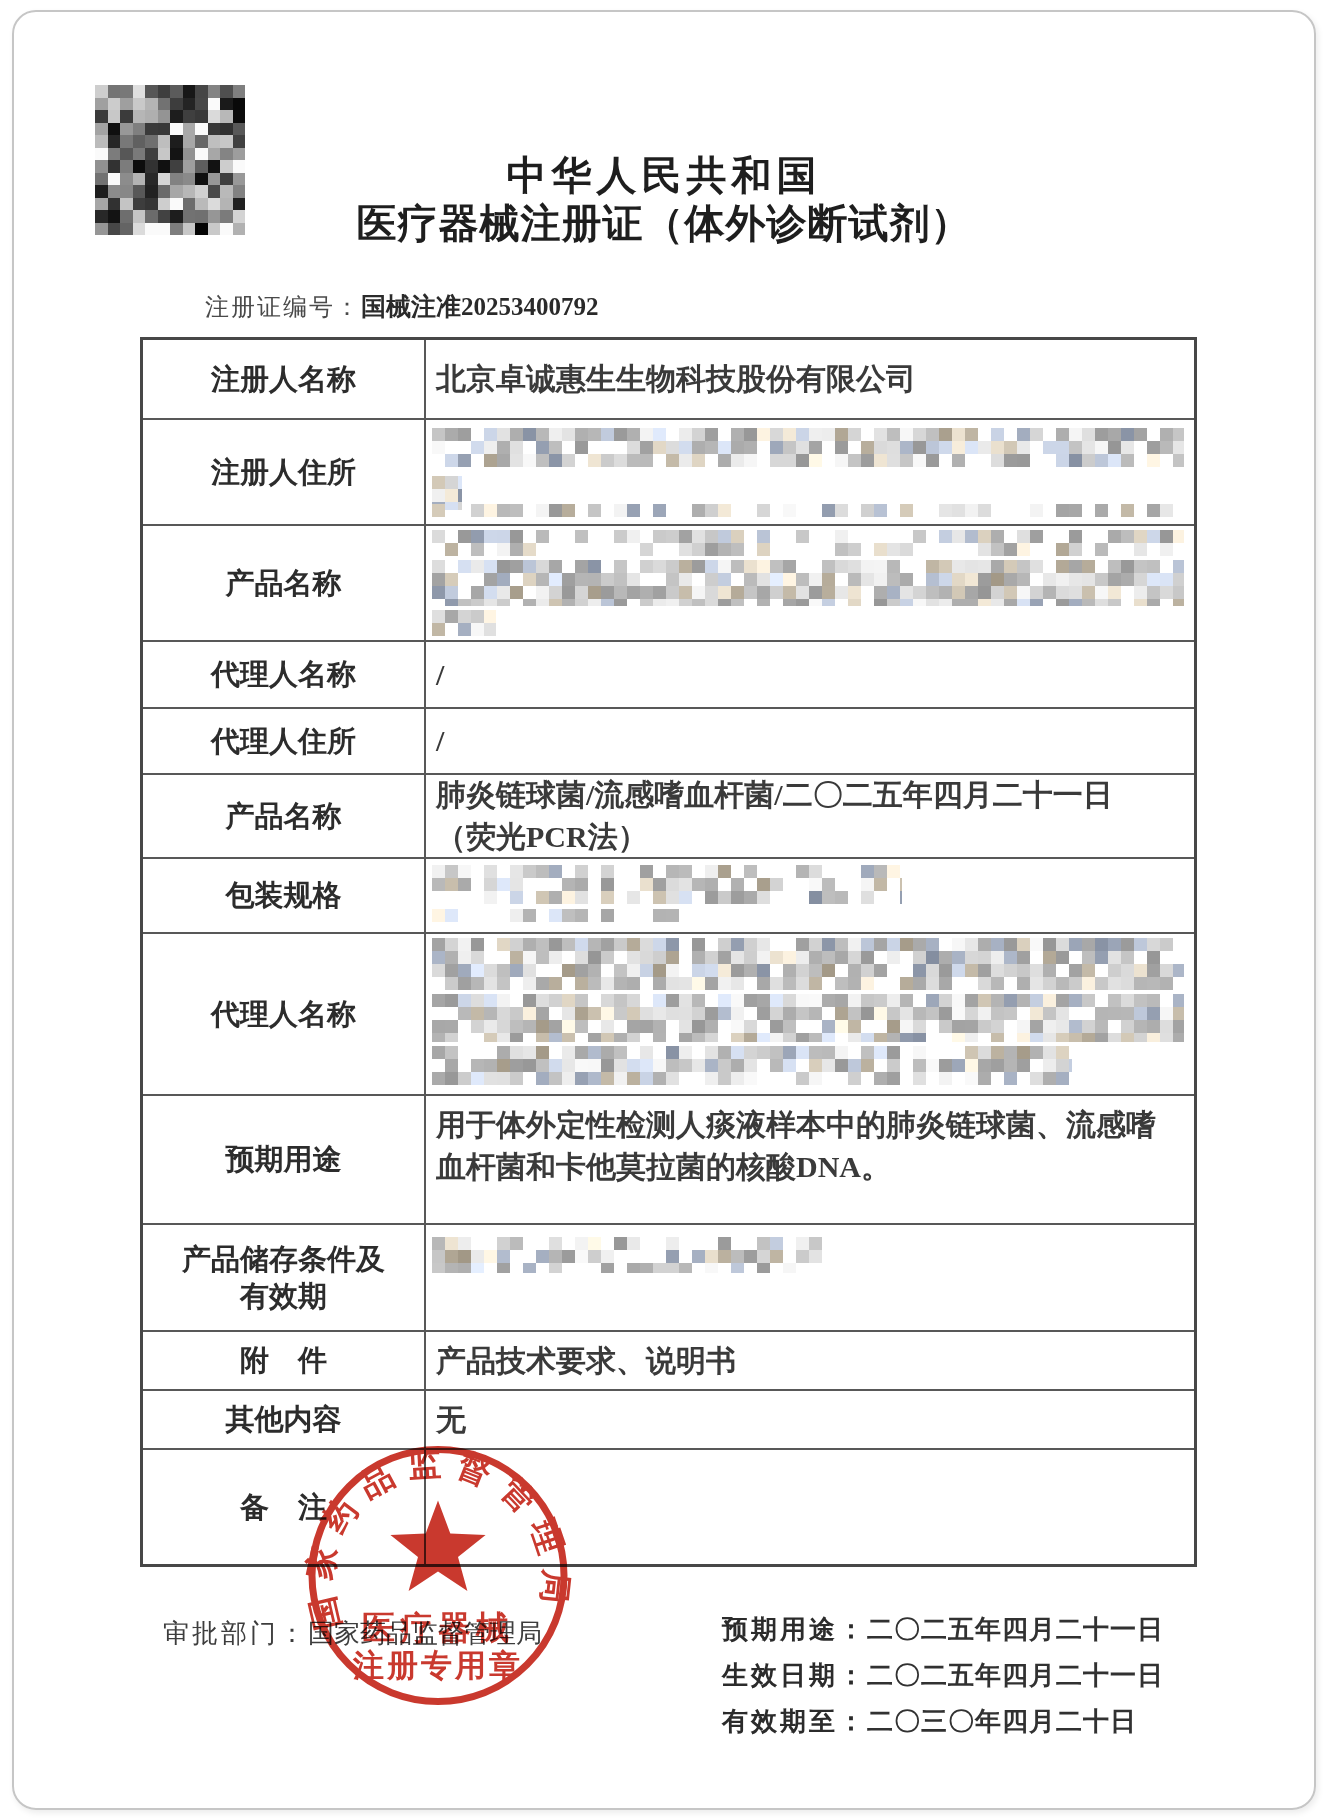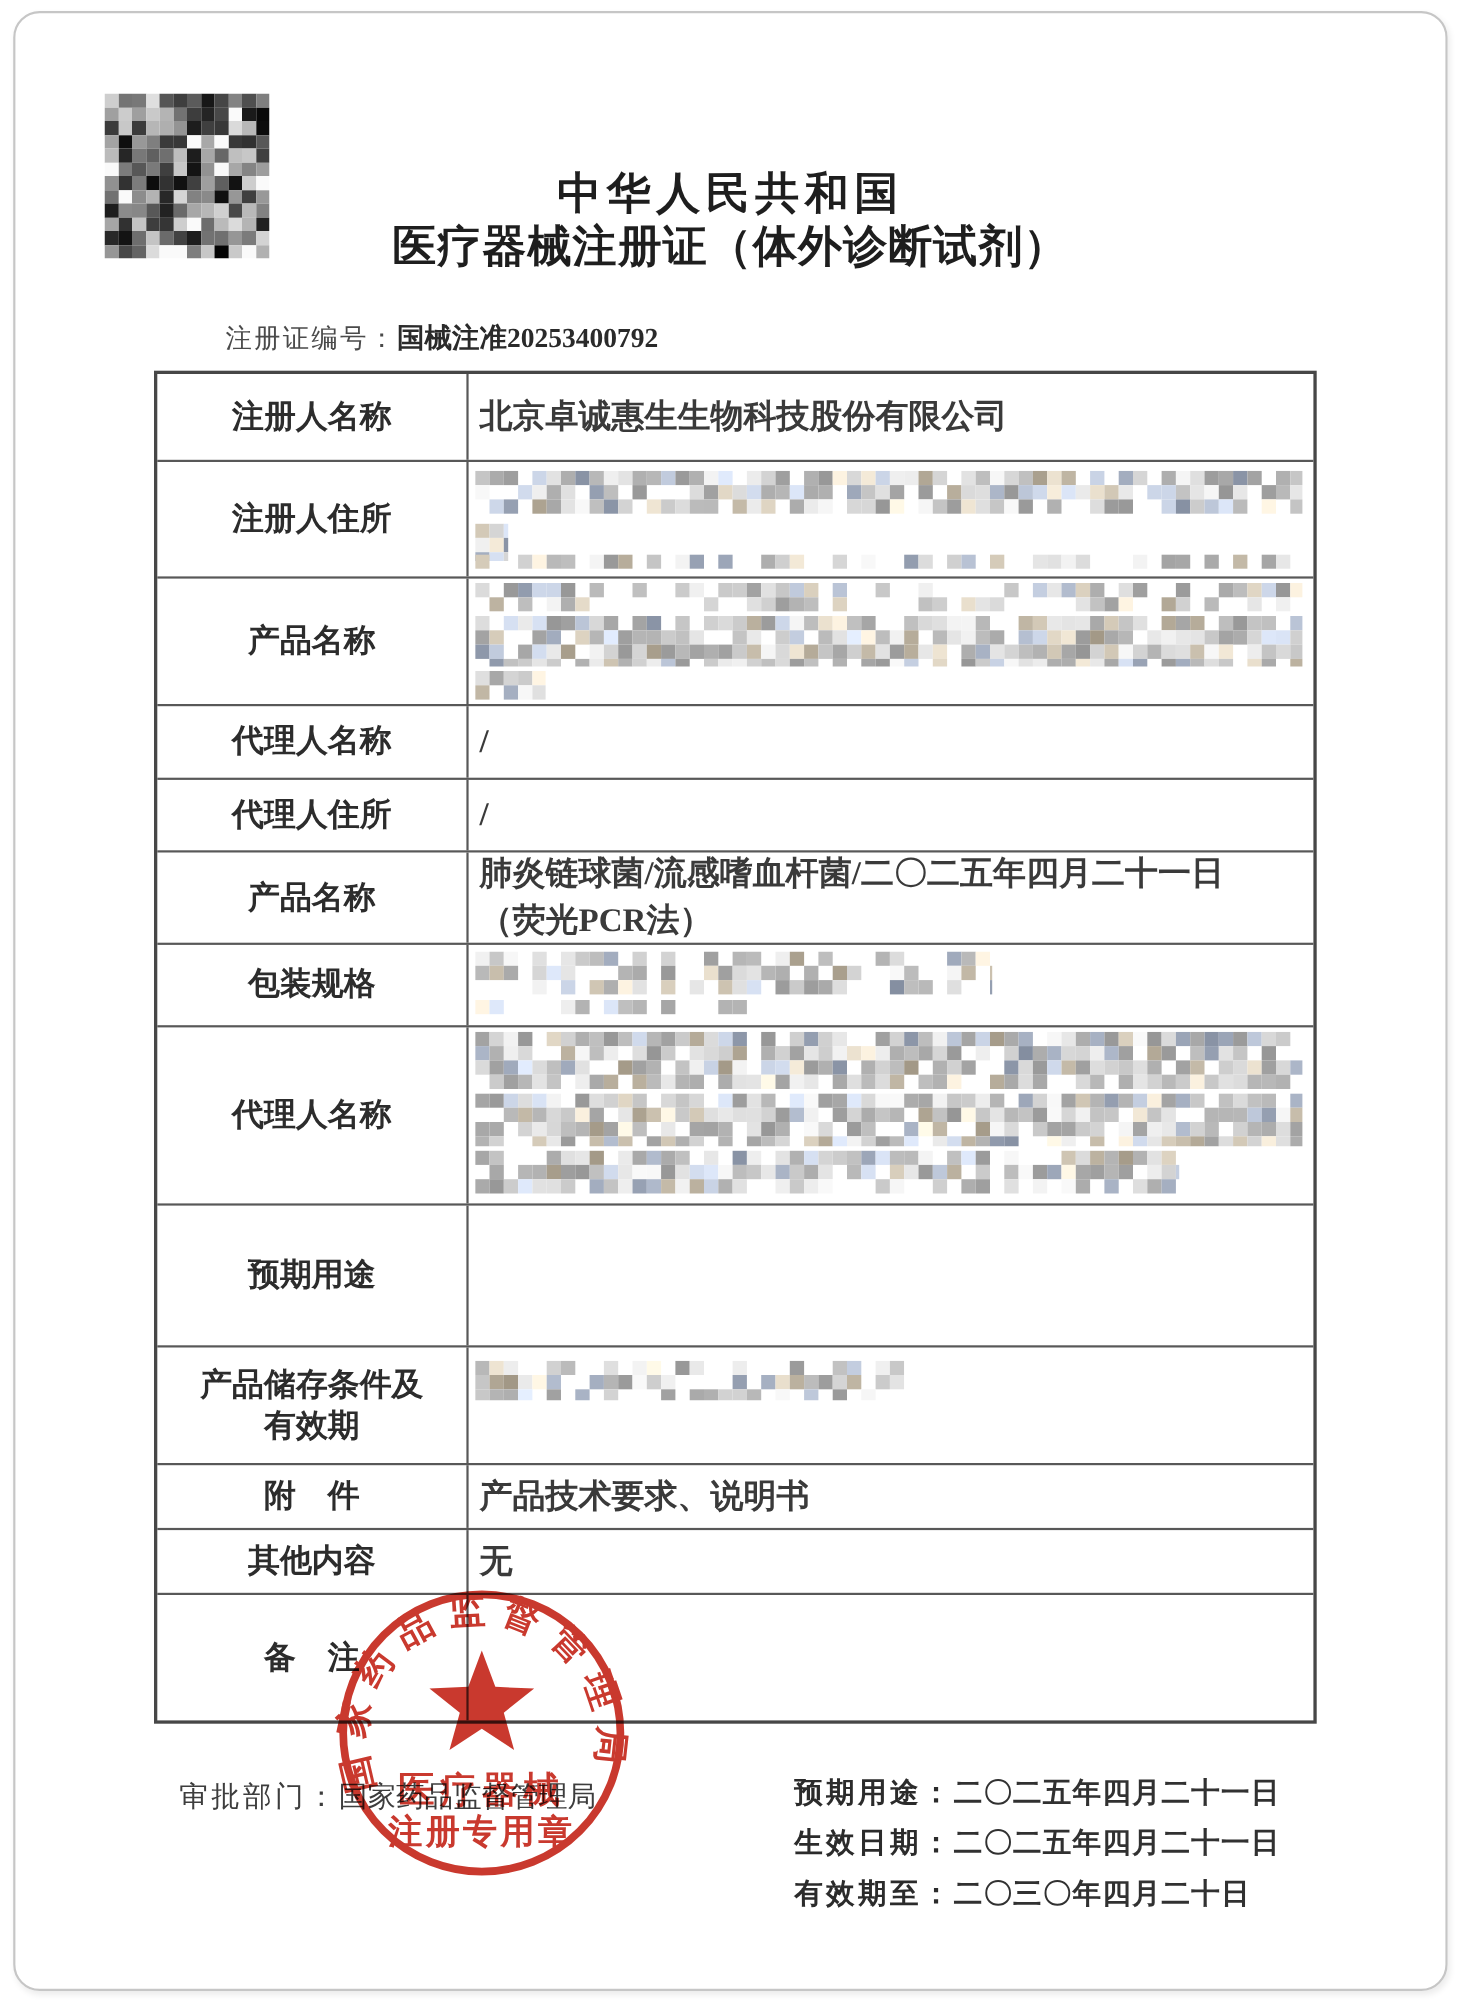--- a/index.html
+++ b/index.html
@@ -1628,20 +1628,21 @@
             <i style="left:585.0px;top:26.0px;width:13px;height:13px;background:transparent"></i>
             <i style="left:598.0px;top:26.0px;width:13px;height:13px;background:rgb(222,222,222)"></i>
             <i style="left:611.0px;top:26.0px;width:13px;height:13px;background:rgb(175,175,175)"></i>
             <i style="left:624.0px;top:26.0px;width:13px;height:13px;background:rgb(165,175,193)"></i>
             <i style="left:637.0px;top:26.0px;width:13px;height:13px;background:transparent"></i>
           </div>
       </div>
     </div>
     <div class="trow h9">
       <div class="tlab">预期用途</div>
+      <div class="tval top">用于体外定性检测人痰液样本中的肺炎链球菌、流感嗜血杆菌和卡他莫拉菌的核酸DNA。</div>
     </div>
     <div class="trow h10">
       <div class="tlab">产品储存条件及
 有效期</div>
       <div class="tval">
         <div class="mosaic m-r10a">
             <i style="left:0.0px;top:0.0px;width:13px;height:13px;background:rgb(184,184,184)"></i>
             <i style="left:13.0px;top:0.0px;width:13px;height:13px;background:rgb(238,228,210)"></i>
             <i style="left:26.0px;top:0.0px;width:13px;height:13px;background:rgb(237,237,237)"></i>
             <i style="left:39.0px;top:0.0px;width:13px;height:13px;background:transparent"></i>

